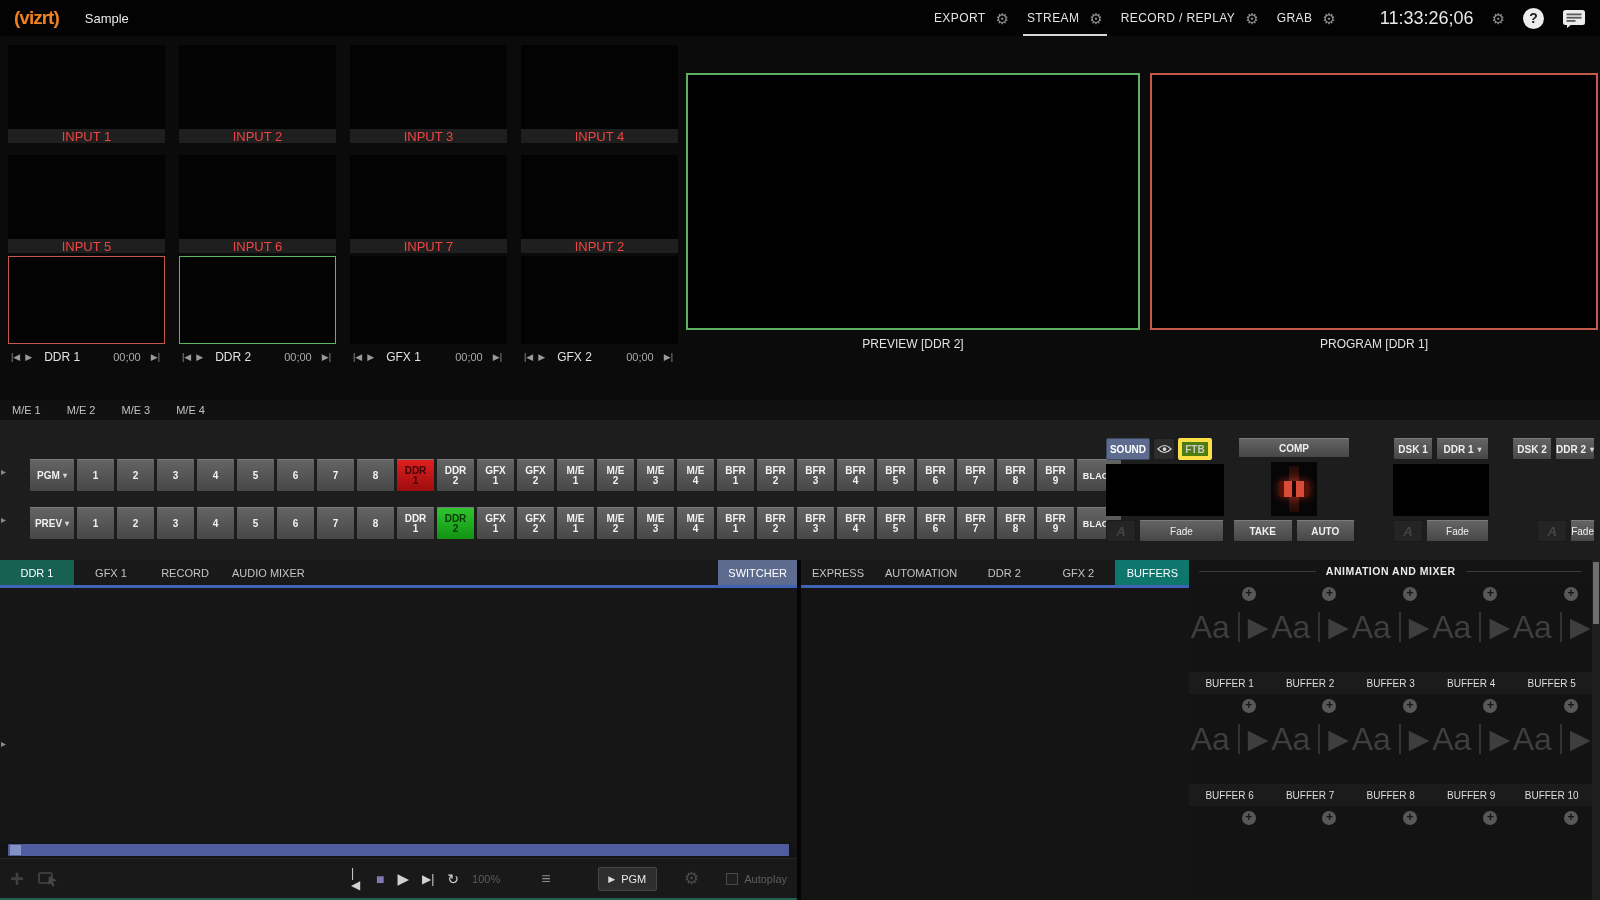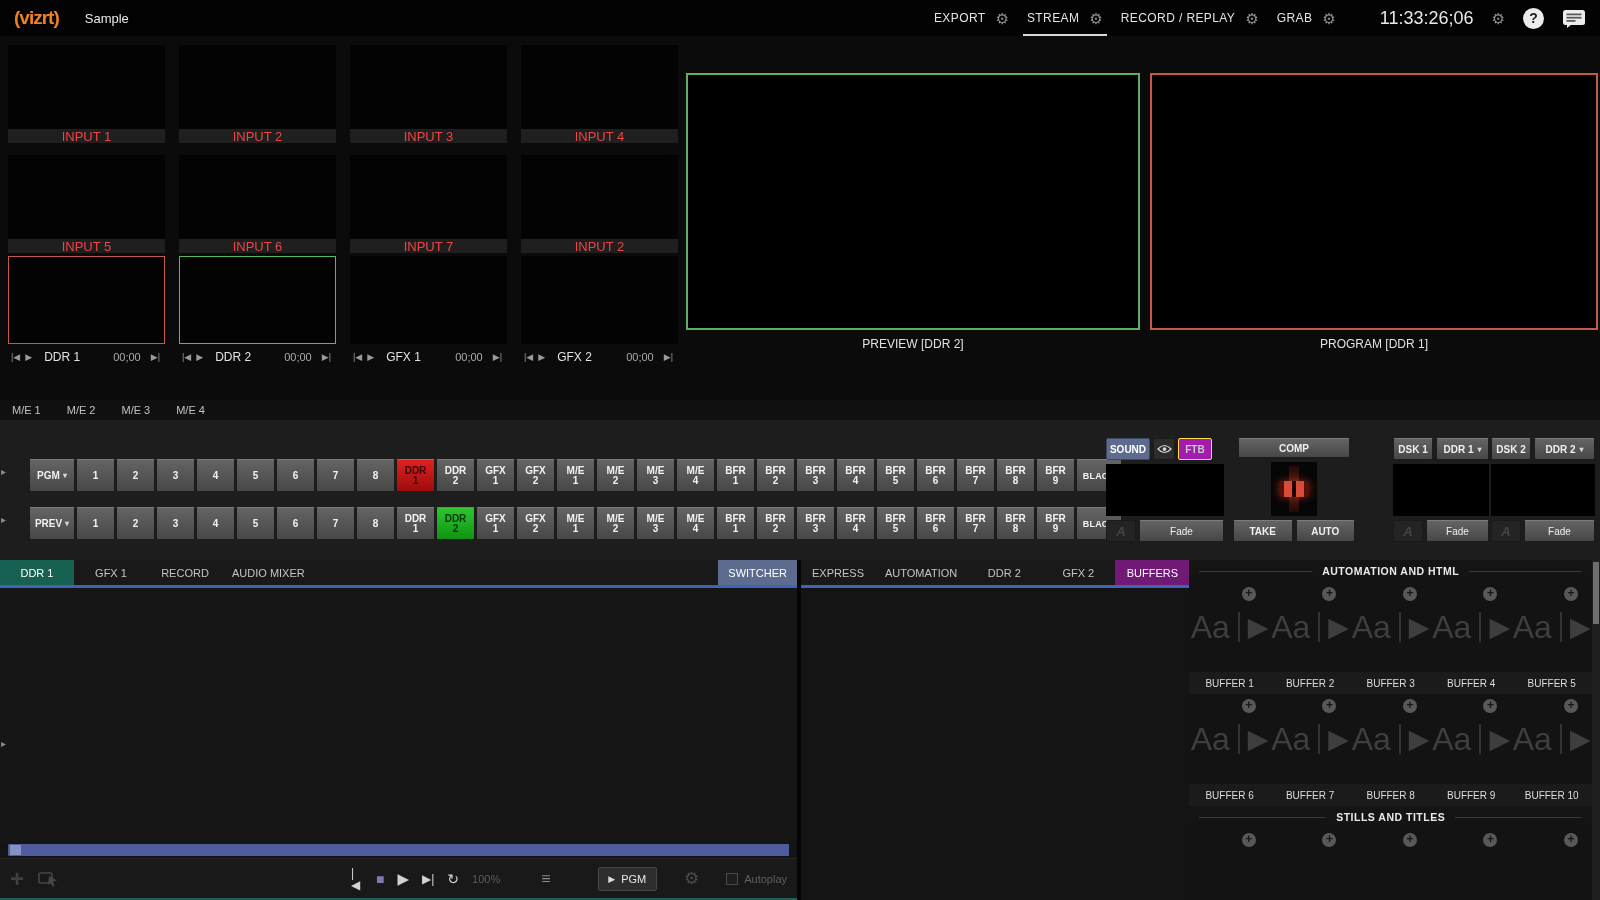--- a/index.html
+++ b/index.html
@@ -70,30 +70,30 @@
   .src.wide { width:46px; font-size:9px; letter-spacing:.2px; }
   .src.on-pgm { background:linear-gradient(#e02020,#9c0d0d); color:#3c0404; }
   .src.on-prev { background:linear-gradient(#2fc52f,#129312); color:#063a06; }
   .edge-arrow { position:absolute; left:1px; color:#8a8a8a; font-size:10px; cursor:pointer; }
   
   .transition { position:absolute; right:5px; top:18px; height:104px; display:flex; }
   .tcol { display:flex; flex-direction:column; gap:4px; }
   .tc1 { width:118px; }
   .tc2 { width:122px; margin:0 9px 0 9px; }
   .tc3 { width:96px; margin-left:29px; }
-  .tc4 { width:104px; margin-left:2px; }
+  .tc4 { width:104px; margin-left:2px;align-items:flex-end; }
   .trow { display:flex; gap:3px; height:22px; }
   .tblack { flex:1; background:#000; }
   .gbtn { background:linear-gradient(#646464,#474747); border:1px solid #1c1c1c; border-top-color:#7c7c7c;
     border-radius:2px; color:#efefef; font-size:10px; display:flex; align-items:center; justify-content:center; cursor:pointer; }
   .bkgd { width:44px; background:#5d6b8e; border:1px solid #3c4760; border-radius:2px; color:#fff;
     font-size:10px; font-weight:bold; display:flex; align-items:center; justify-content:center; cursor:pointer; }
   .eyebtn { width:22px; background:#2d2d2d; border:1px solid #1b1b1b; border-radius:2px;
     display:flex; align-items:center; justify-content:center; cursor:pointer; }
-  .ftb { width:34px; background:#a21caf; border:1px solid #fde047; border-radius:2px; color:#c9c9c9;
+  .ftb { width:34px; background:#4d7c0f; border:4px solid #fde047; border-radius:2px; color:#c9c9c9;
     font-size:10px; font-weight:bold; display:flex; align-items:center; justify-content:center; cursor:pointer; }
   .abox { width:30px; background:#242424; border:1px solid #1a1a1a; border-radius:2px;
     color:#454545; font-size:13px; font-weight:bold; font-style:italic;
     display:flex; align-items:center; justify-content:center; cursor:pointer; }
   .fadebtn { flex:1; font-size:10px; }
   .compbtn { width:112px; margin:0 auto; font-size:10px; font-weight:bold; height:20px; }
   .takeauto { height:22px; }
   .takeauto .gbtn { flex:1; font-weight:bold; }
   .tbar { flex:1; margin:0 38px; background:#060606; position:relative; cursor:grab; }
   .tbar::before { content:""; position:absolute; left:50%; top:4px; bottom:4px; width:10px;
@@ -109,21 +109,21 @@
   .bottom { position:absolute; top:560px; left:0; right:0; bottom:0; display:flex; background:#000; }
   .lpanel { width:797px; display:flex; flex-direction:column; background:#151515;
     border-bottom:2px solid #1d6153; }
   .divider { width:4px; background:#050505; }
   .rpanel { flex:1; display:flex; flex-direction:row; background:#141414; position:relative; }
   .tabbar { height:28px; background:#191919; border-bottom:3px solid #3f63b5; display:flex; align-items:stretch; }
   .tab { min-width:74px; padding:0 10px; display:flex; align-items:center; justify-content:center;
     color:#c4c4c4; font-size:11px; cursor:pointer; }
   .tab.teal { background:#176153; color:#fff; }
   .tab.slate { background:#5d6b8e; color:#fff; margin-left:auto; }
-  .tab.blue { background:#701a75; color:#fff; }
+  .tab.blue { background:#0f766e; color:#fff; }
   .rtabs { margin-left:auto; display:flex; }
   
   .playlist { flex:1; background:#161616; cursor:pointer; }
   .scrub { height:16px; padding:2px 8px; background:#141414; cursor:pointer; }
   .scrubbar { position:relative; height:12px; background:#4f5d9e; border-radius:1px; }
   .scrubhead { position:absolute; left:2px; top:1px; width:11px; height:10px; background:#8априка; }
   .scrubhead { background:#8691c4; }
   .transport { height:40px; background:#191919; border-top:1px solid #242424;
     display:flex; align-items:center; padding:0 10px; }
   .t-left { display:flex; align-items:center; gap:14px; width:120px; }
@@ -516,21 +516,21 @@
         <div class="rtabs">
           <div class="tab">AUTOMATION</div>
           <div class="tab">DDR 2</div>
           <div class="tab">GFX 2</div>
           <div class="tab blue">BUFFERS</div>
         </div>
       </div>
       <div class="rcontent">
         <div class="sechdr">
           <span class="line"></span>
-          <span class="txt">AUTOMATION AND HTML</span>
+          <span class="txt">ANIMATION AND MIXER</span>
           <span class="line"></span>
         </div>
         <div class="bufgrid">
           <div class="bufcell">
               <div class="bufbody">
                 <span class="bufplus">+</span>
                 <span class="bufaa">Aa</span>
                 <span class="bufdiv"></span>
                 <span class="bufplay">▶</span>
               </div>
@@ -612,25 +612,20 @@
             </div>
           <div class="bufcell">
               <div class="bufbody">
                 <span class="bufplus">+</span>
                 <span class="bufaa">Aa</span>
                 <span class="bufdiv"></span>
                 <span class="bufplay">▶</span>
               </div>
               <div class="buflabel">BUFFER 10</div>
             </div>
-        </div>
-        <div class="sechdr">
-          <span class="line"></span>
-          <span class="txt">STILLS AND TITLES</span>
-          <span class="line"></span>
         </div>
         <div class="bufgrid">
           <div class="bufcell">
               <div class="bufbody">
                 <span class="bufplus">+</span>
               </div>
             </div>
           <div class="bufcell">
               <div class="bufbody">
                 <span class="bufplus">+</span>

